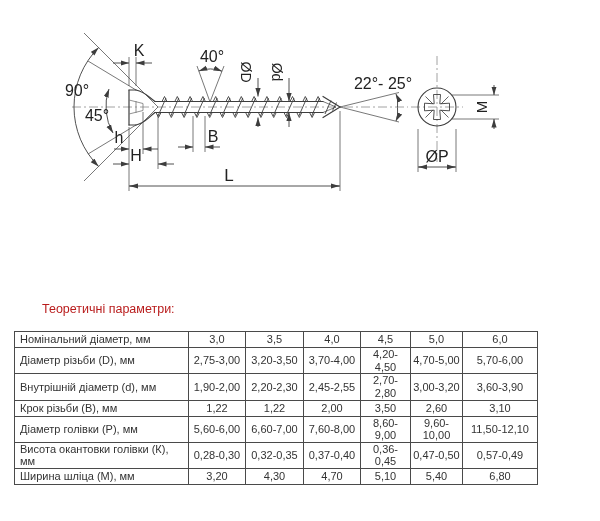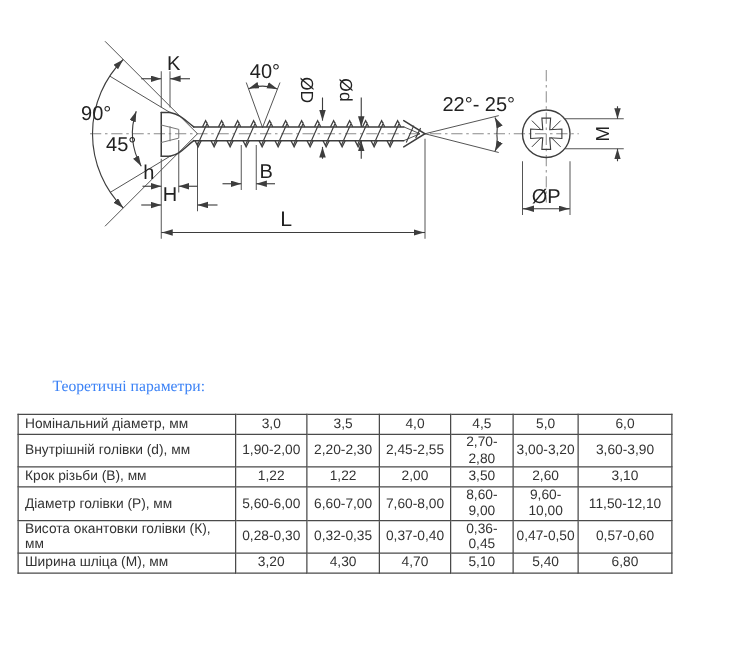--- a/index.html
+++ b/index.html
@@ -1,19 +1,19 @@
 <!DOCTYPE html>
 <html><head>
 <meta charset="utf-8">
 <style>
   html,body{margin:0;padding:0;background:#ffffff;}
   #page{position:relative;width:600px;height:521px;background:#ffffff;overflow:hidden;
         font-family:"Liberation Sans",sans-serif;}
   #drawing{position:absolute;left:0;top:0;}
-  #table-title{position:absolute;left:42px;top:302px;font-size:12.5px;color:#3b82f6;font-family:Liberation Serif, serif;}
+  #table-title{position:absolute;left:42px;top:302px;font-size:12.5px;color:#b91c1c;}
   #params-table{position:absolute;left:14px;top:331px;border-collapse:collapse;
       font-size:11px;color:#333;background:#fff;}
   #params-table td{border:1px solid #4a4a4a;height:15px;padding:0 2px;
       text-align:center;line-height:1.15;font-size:11px;}
   #params-table td.lbl{text-align:left;padding-left:5px;padding-right:3px;}
   svg text{font-family:"Liberation Sans",sans-serif;fill:#222;}
 </style>
 </head>
 <body>
 
@@ -144,21 +144,30 @@
         <tr>
           <td class="lbl">Номінальний діаметр, мм</td>
           <td>3,0</td>
           <td>3,5</td>
           <td>4,0</td>
           <td>4,5</td>
           <td>5,0</td>
           <td>6,0</td>
         </tr>
         <tr>
-          <td class="lbl">Внутрішній голівки (d), мм</td>
+          <td class="lbl">Діаметр різьби (D), мм</td>
+          <td>2,75-3,00</td>
+          <td>3,20-3,50</td>
+          <td>3,70-4,00</td>
+          <td>4,20-4,50</td>
+          <td>4,70-5,00</td>
+          <td>5,70-6,00</td>
+        </tr>
+        <tr>
+          <td class="lbl">Внутрішній діаметр (d), мм</td>
           <td>1,90-2,00</td>
           <td>2,20-2,30</td>
           <td>2,45-2,55</td>
           <td>2,70-2,80</td>
           <td>3,00-3,20</td>
           <td>3,60-3,90</td>
         </tr>
         <tr>
           <td class="lbl">Крок різьби (В), мм</td>
           <td>1,22</td>
@@ -177,21 +186,21 @@
           <td>9,60-10,00</td>
           <td>11,50-12,10</td>
         </tr>
         <tr>
           <td class="lbl">Висота окантовки голівки (К), мм</td>
           <td>0,28-0,30</td>
           <td>0,32-0,35</td>
           <td>0,37-0,40</td>
           <td>0,36-0,45</td>
           <td>0,47-0,50</td>
-          <td>0,57-0,60</td>
+          <td>0,57-0,49</td>
         </tr>
         <tr>
           <td class="lbl">Ширина шліца (М), мм</td>
           <td>3,20</td>
           <td>4,30</td>
           <td>4,70</td>
           <td>5,10</td>
           <td>5,40</td>
           <td>6,80</td>
         </tr>

